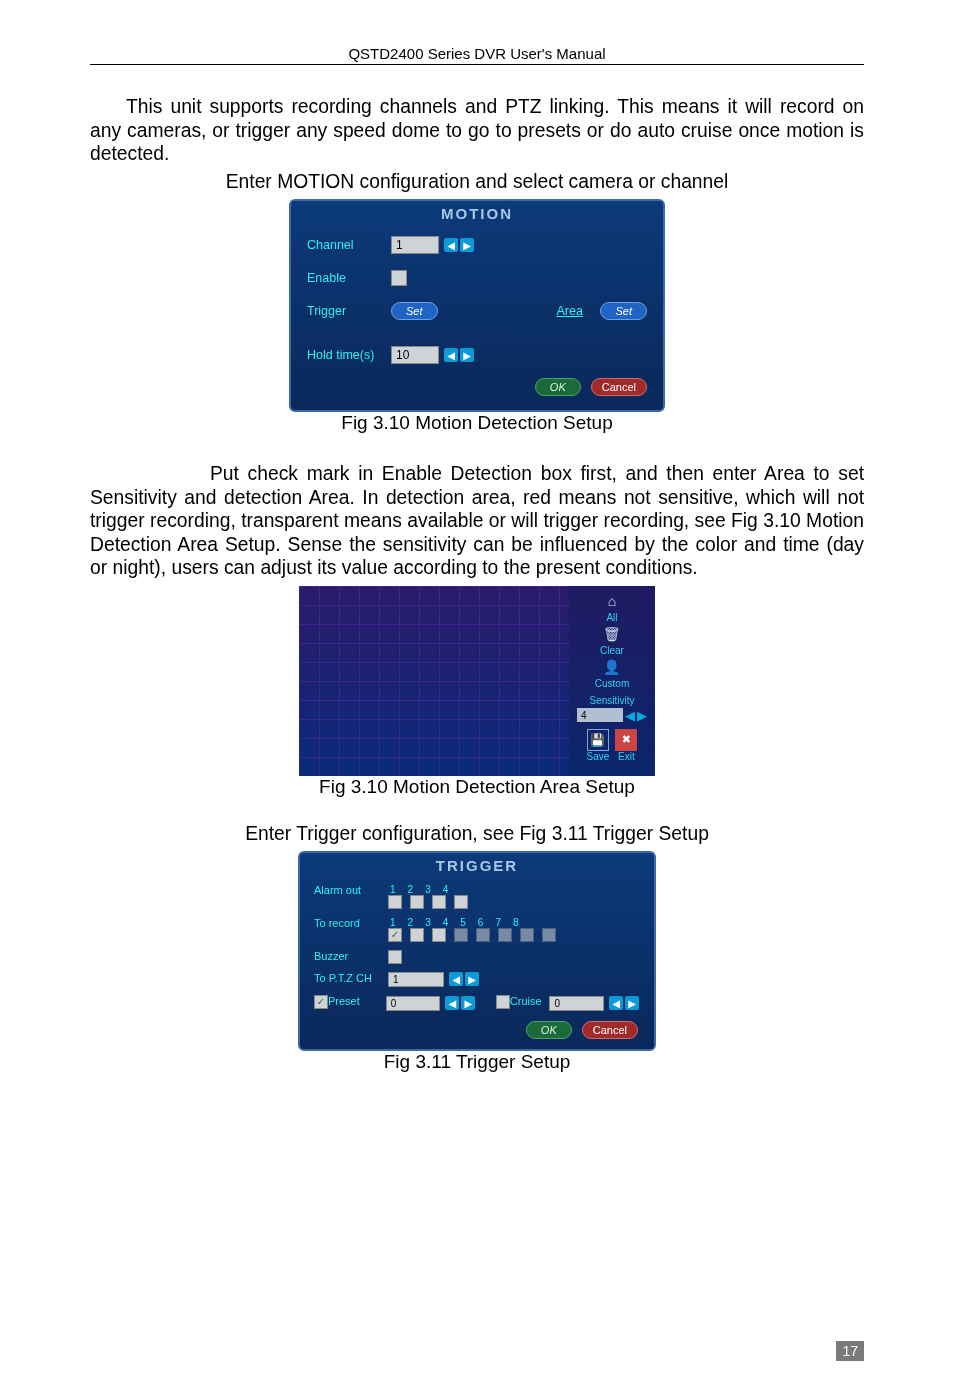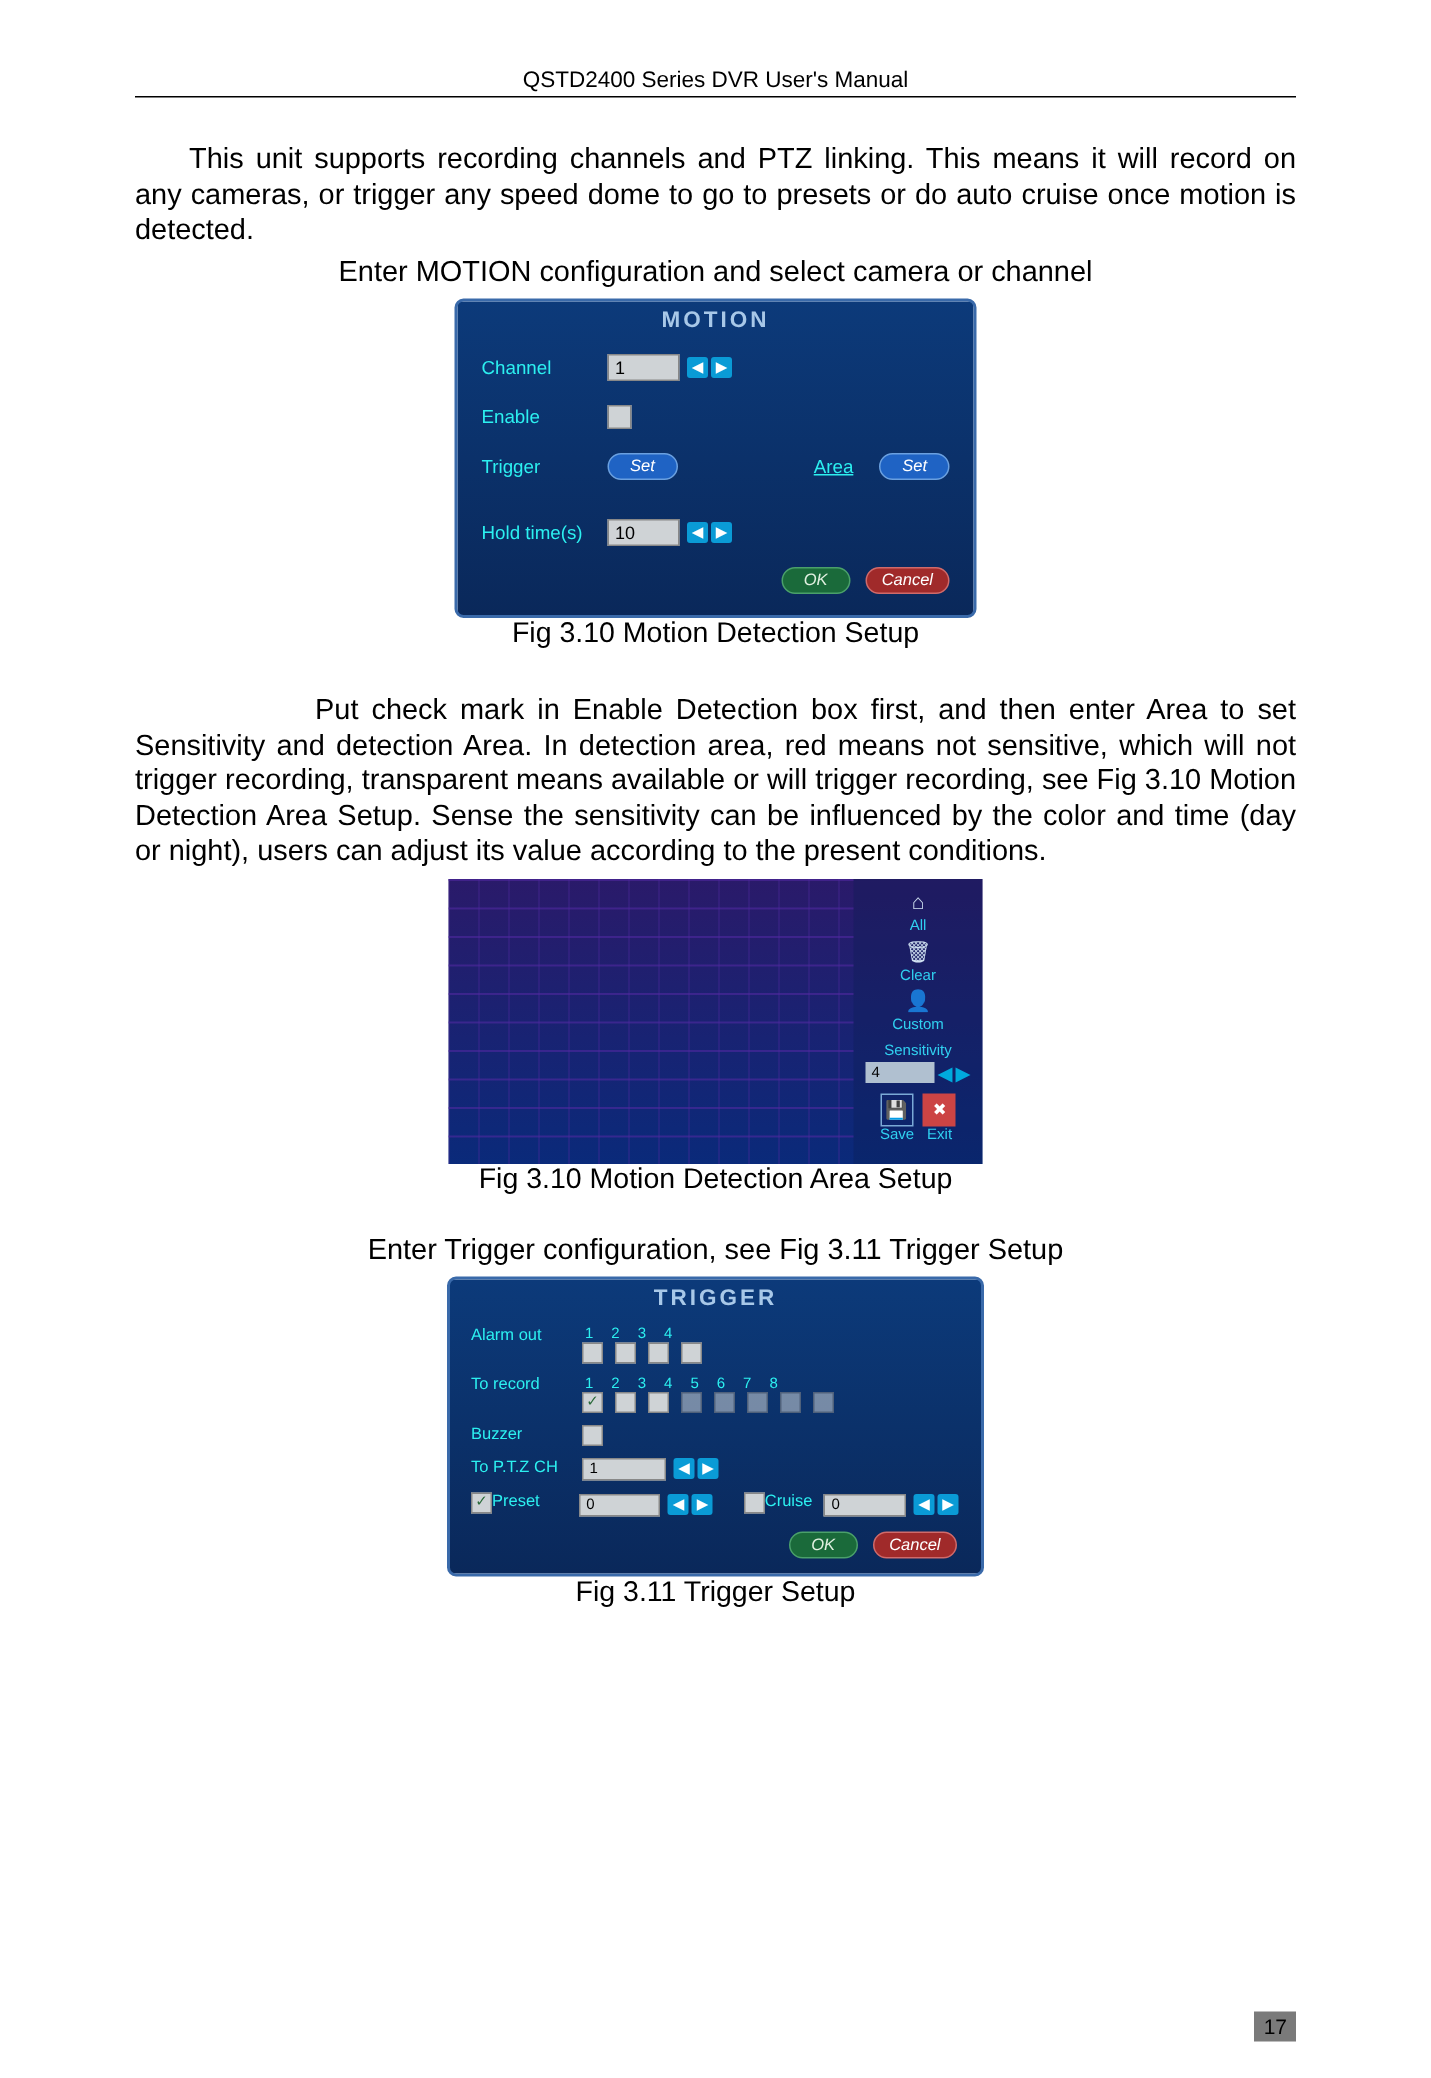--- a/index.html
+++ b/index.html
@@ -25,21 +25,21 @@
     line-height: 1.22;
     text-align: justify;
   }
   .body-text.indent { text-indent: 36px; }
   .caption-line {
     font-size: 19px;
     text-align: center;
     margin-top: 0;
   }
   .dialog-motion {
-    width: 348px;
+    width: 376px;
     margin: 6px auto 0 auto;
     background: linear-gradient(#0c3a7a, #0a285a);
     border: 2px solid #3a6aaa;
     border-radius: 6px;
     padding: 0 0 14px 0;
     font-size: 13px;
     color: #2cf0f0;
   }
   .dialog-title {
     text-align: center;
@@ -107,21 +107,20 @@
     font-style: italic;
     padding: 2px 14px;
     border-radius: 10px;
     border: 1px solid #4aa06a;
     display: inline-block;
   }
   .btn-red {
     background: #a02a2a;
     color: #fff;
     font-size: 11px;
-    font-style: italic;
     padding: 2px 10px;
     border-radius: 10px;
     border: 1px solid #d06a6a;
     display: inline-block;
   }
   .dlg-footer {
     display: flex;
     justify-content: flex-end;
     gap: 10px;
     padding: 6px 16px 0 16px;
@@ -203,21 +202,21 @@
     display:block;
     text-align:center;
     line-height:12px;
   }
   .smbox.faded { opacity: 0.55; }
   .pagenum {
     position: absolute;
     right: 90px;
     bottom: 24px;
     background: #7a7a7a;
-    color: #000000;
+    color: #ffffff;
     font-size: 14px;
     padding: 2px 6px;
   }
   .arrow-blue { color:#0ad; font-size:13px; }
 </style>
 </head>
 <body>
 
 <div class="header-underline">
   <span>QSTD2400 Series DVR User's Manual</span>

